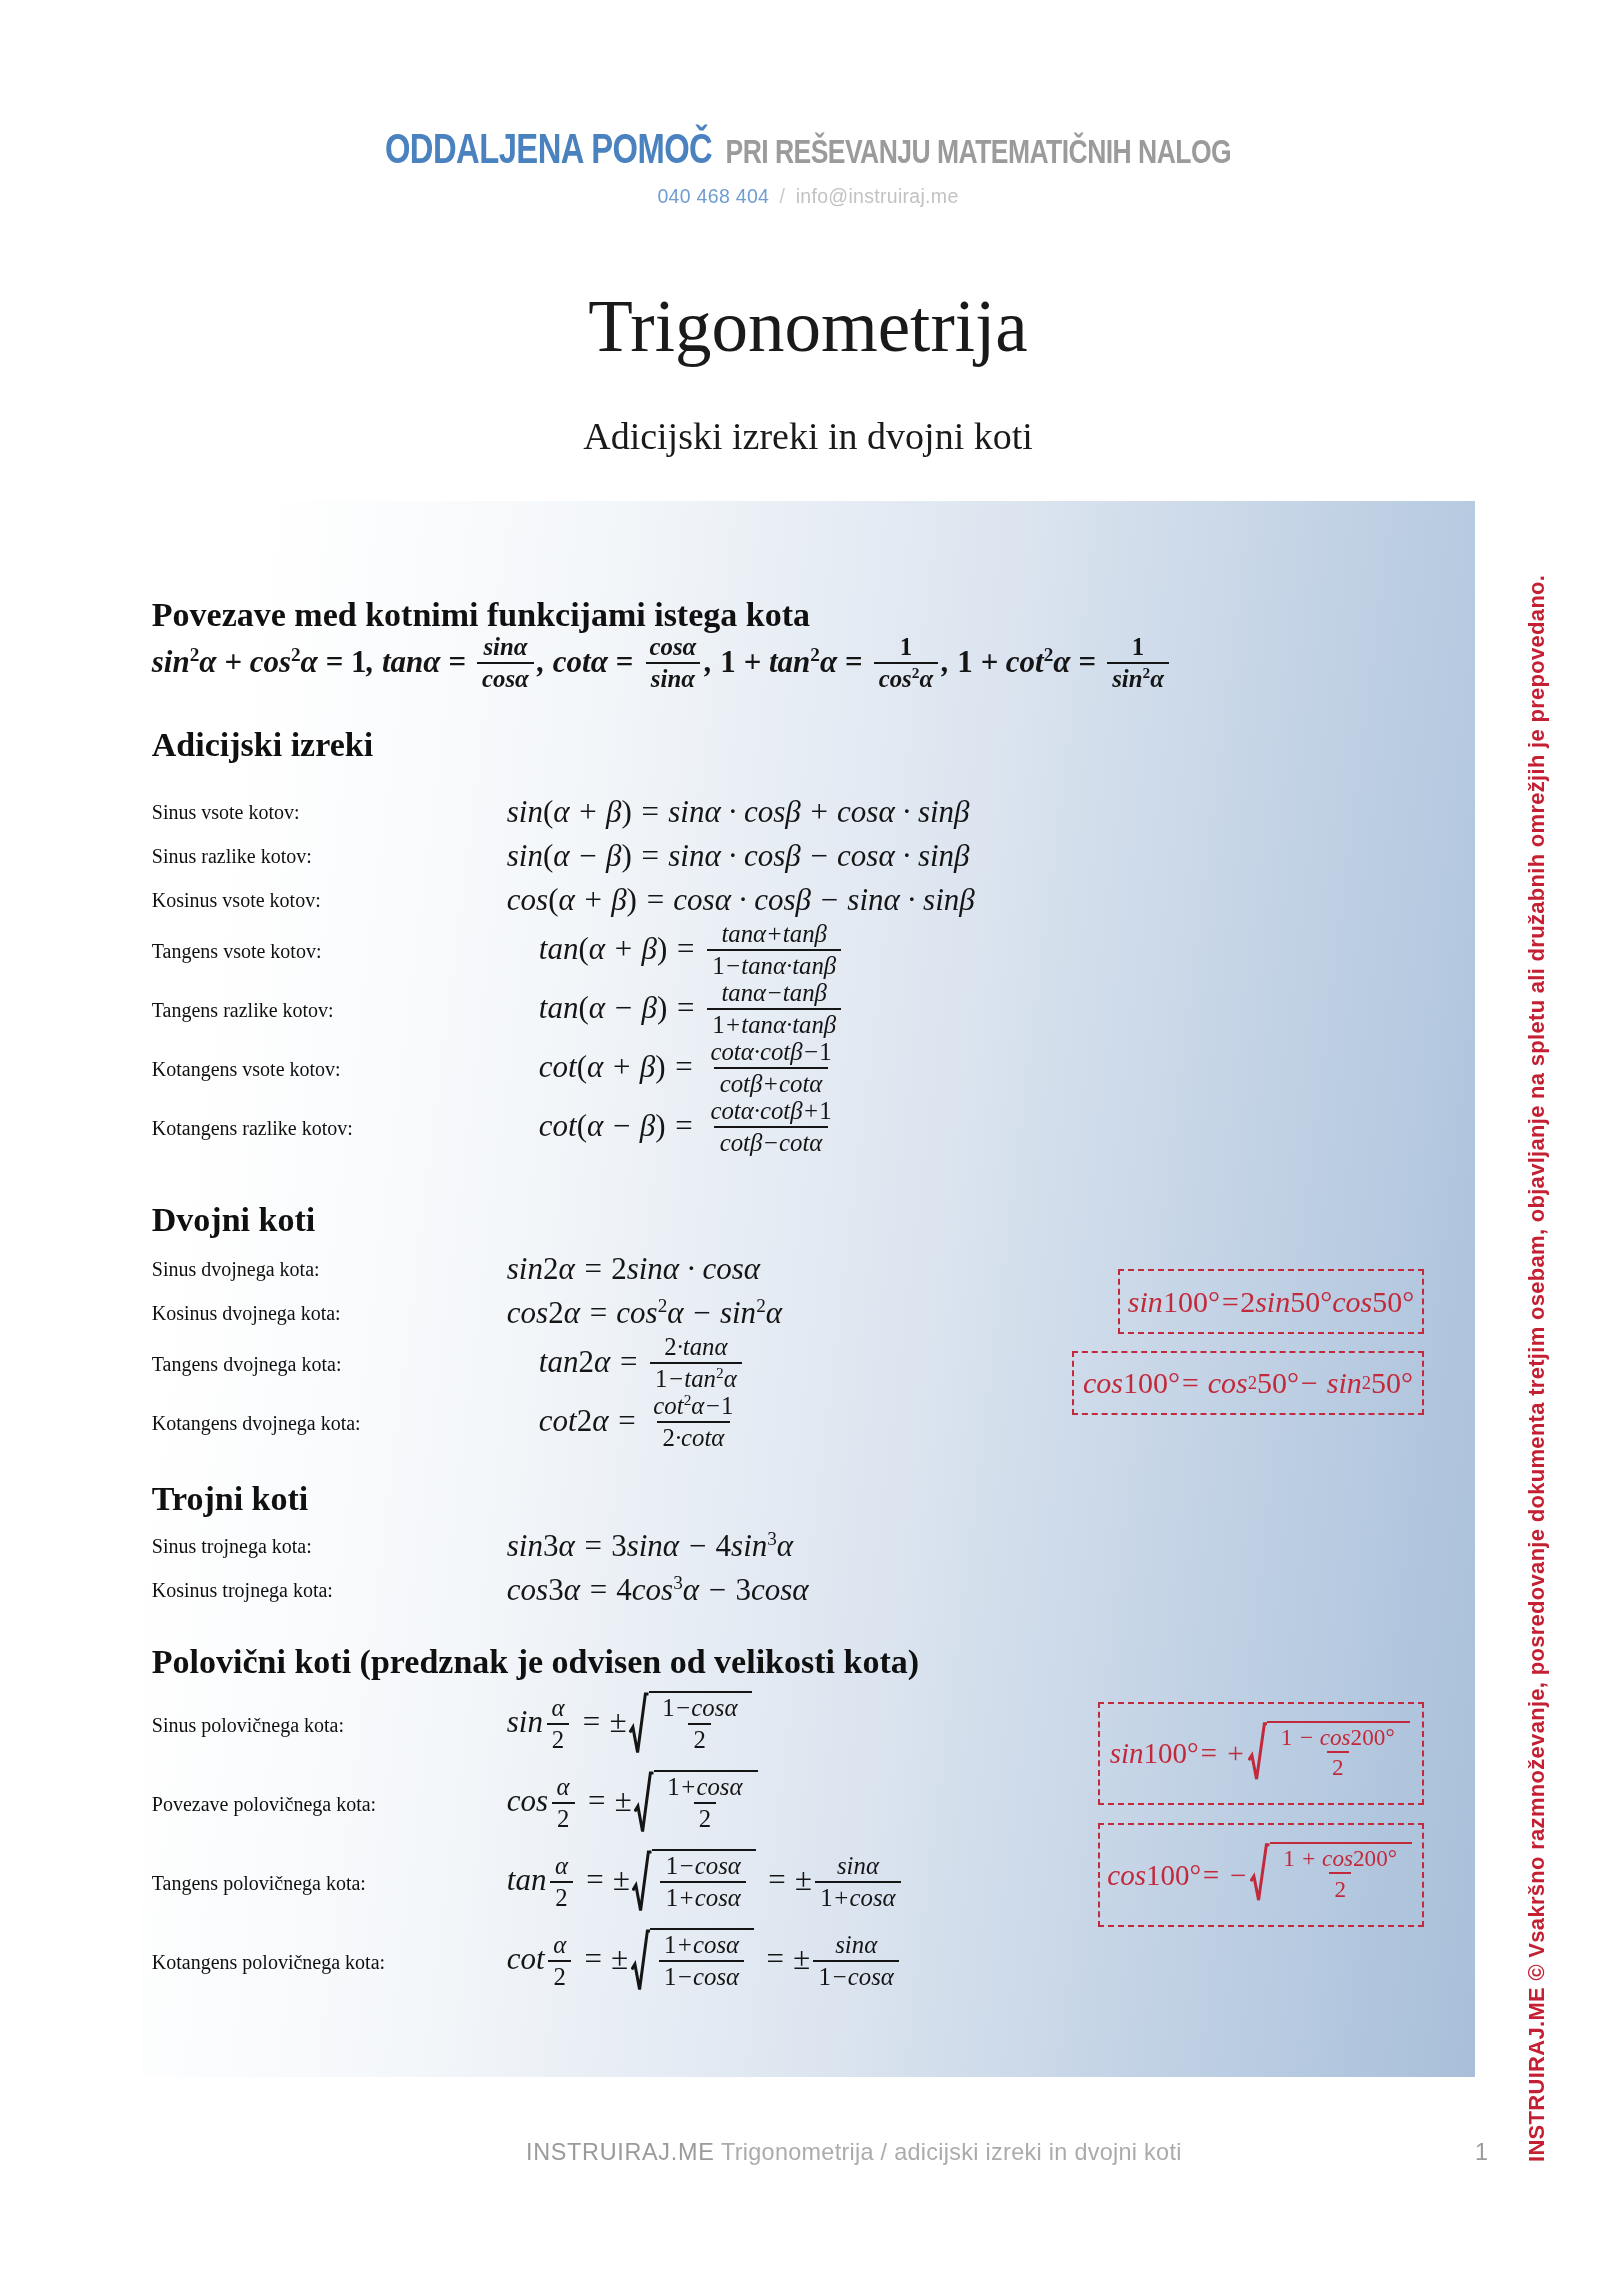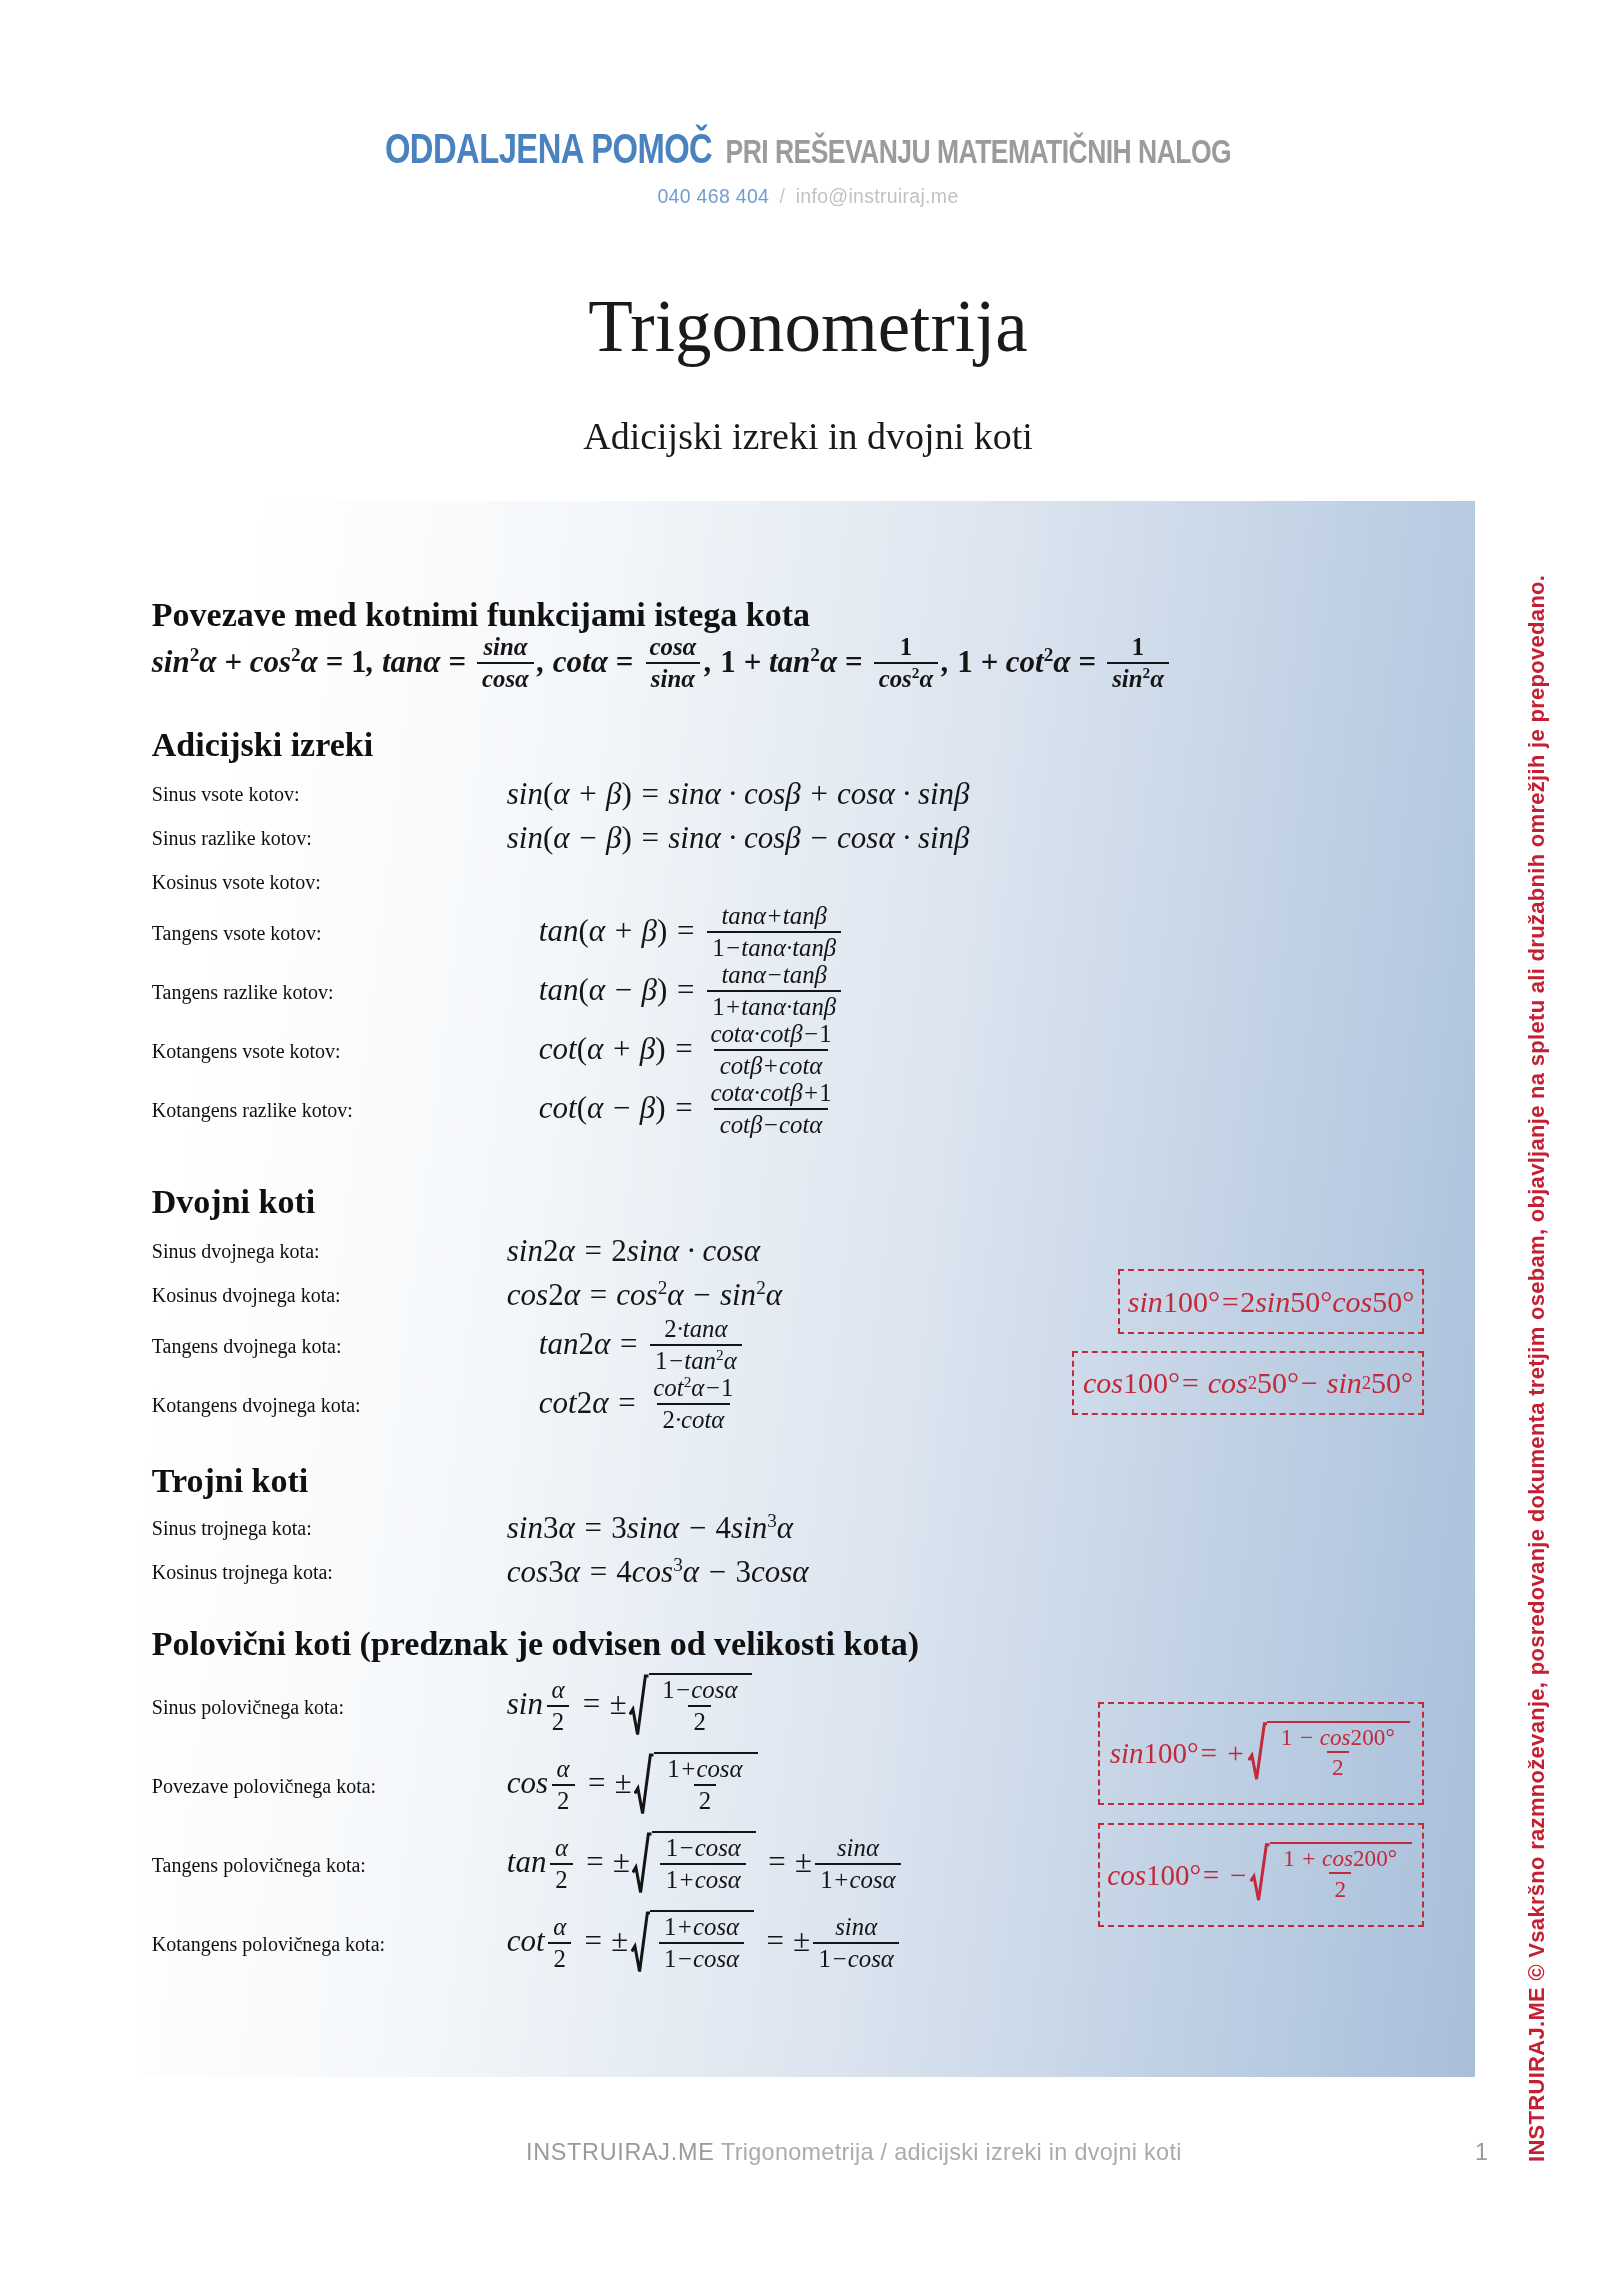--- a/index.html
+++ b/index.html
@@ -62,21 +62,21 @@
   }
   .formula.standalone{margin-top:1px;font-weight:bold;}
   .row{display:flex;align-items:center;height:44px;}
   .row.tall{height:59px;gap:32px;}
   .row.tall2{height:79px;}
   .row .label{
     width:355px;flex:none;
     font-size:20px;color:#101010;white-space:nowrap;
   }
   .sec-adicijski{margin-top:30px;}
-  .sec-adicijski .section-heading{margin-bottom:8px;font-family:Liberation Serif, serif;}
+  .sec-adicijski .section-heading{margin-bottom:26px;font-family:Liberation Serif, serif;}
   .sec-dvojni{margin-top:42px;}
   .sec-dvojni .section-heading{margin-bottom:7.8px;}
   .sec-trojni{margin-top:26px;}
   .sec-trojni .section-heading{margin-bottom:6.5px;}
   .sec-polovicni{margin-top:29px;}
   .sec-polovicni .section-heading{margin-bottom:5.2px;}
 
   
   .it{font-style:italic;}
   .rm{font-style:normal;}
@@ -176,20 +176,21 @@
           <div class="row">
             <div class="label">Sinus vsote kotov:</div>
             <div class="formula"><span class="it">sin</span><span class="rm">(</span><span class="it">α + β</span><span class="rm">)</span><span class="it"> = sinα · cosβ + cosα · sinβ</span></div>
           </div>
           <div class="row">
             <div class="label">Sinus razlike kotov:</div>
             <div class="formula"><span class="it">sin</span><span class="rm">(</span><span class="it">α − β</span><span class="rm">)</span><span class="it"> = sinα · cosβ − cosα · sinβ</span></div>
           </div>
           <div class="row">
             <div class="label">Kosinus vsote kotov:</div>
+            <div class="formula"><span class="it">cos</span><span class="rm">(</span><span class="it">α + β</span><span class="rm">)</span><span class="it"> = cosα · cosβ − sinα · sinβ</span></div>
           </div>
           <div class="row tall">
             <div class="label">Tangens vsote kotov:</div>
             <div class="formula"><span class="it">tan</span><span class="rm">(</span><span class="it">α + β</span><span class="rm">)</span><span class="it"> = </span><span class="frac">
                 <span class="num"><span class="it">tanα+tanβ</span></span>
                 <span class="den"><span class="rm">1</span><span class="it">−tanα·tanβ</span></span>
               </span></div>
           </div>
           <div class="row tall">
             <div class="label">Tangens razlike kotov:</div>

